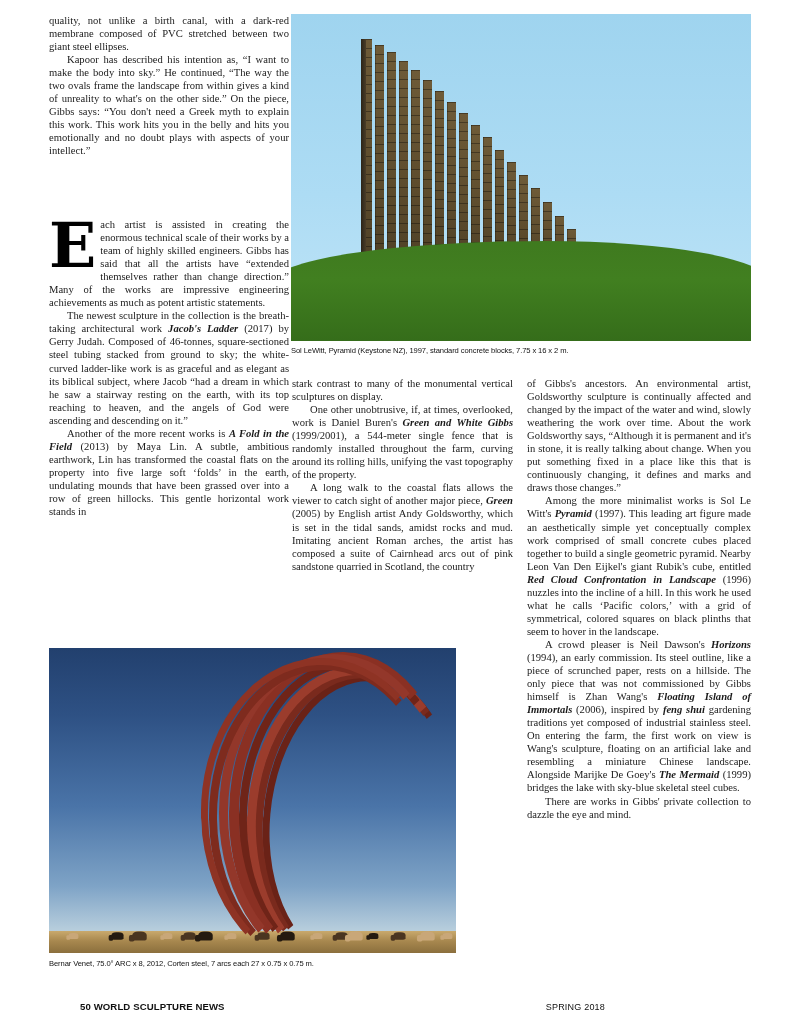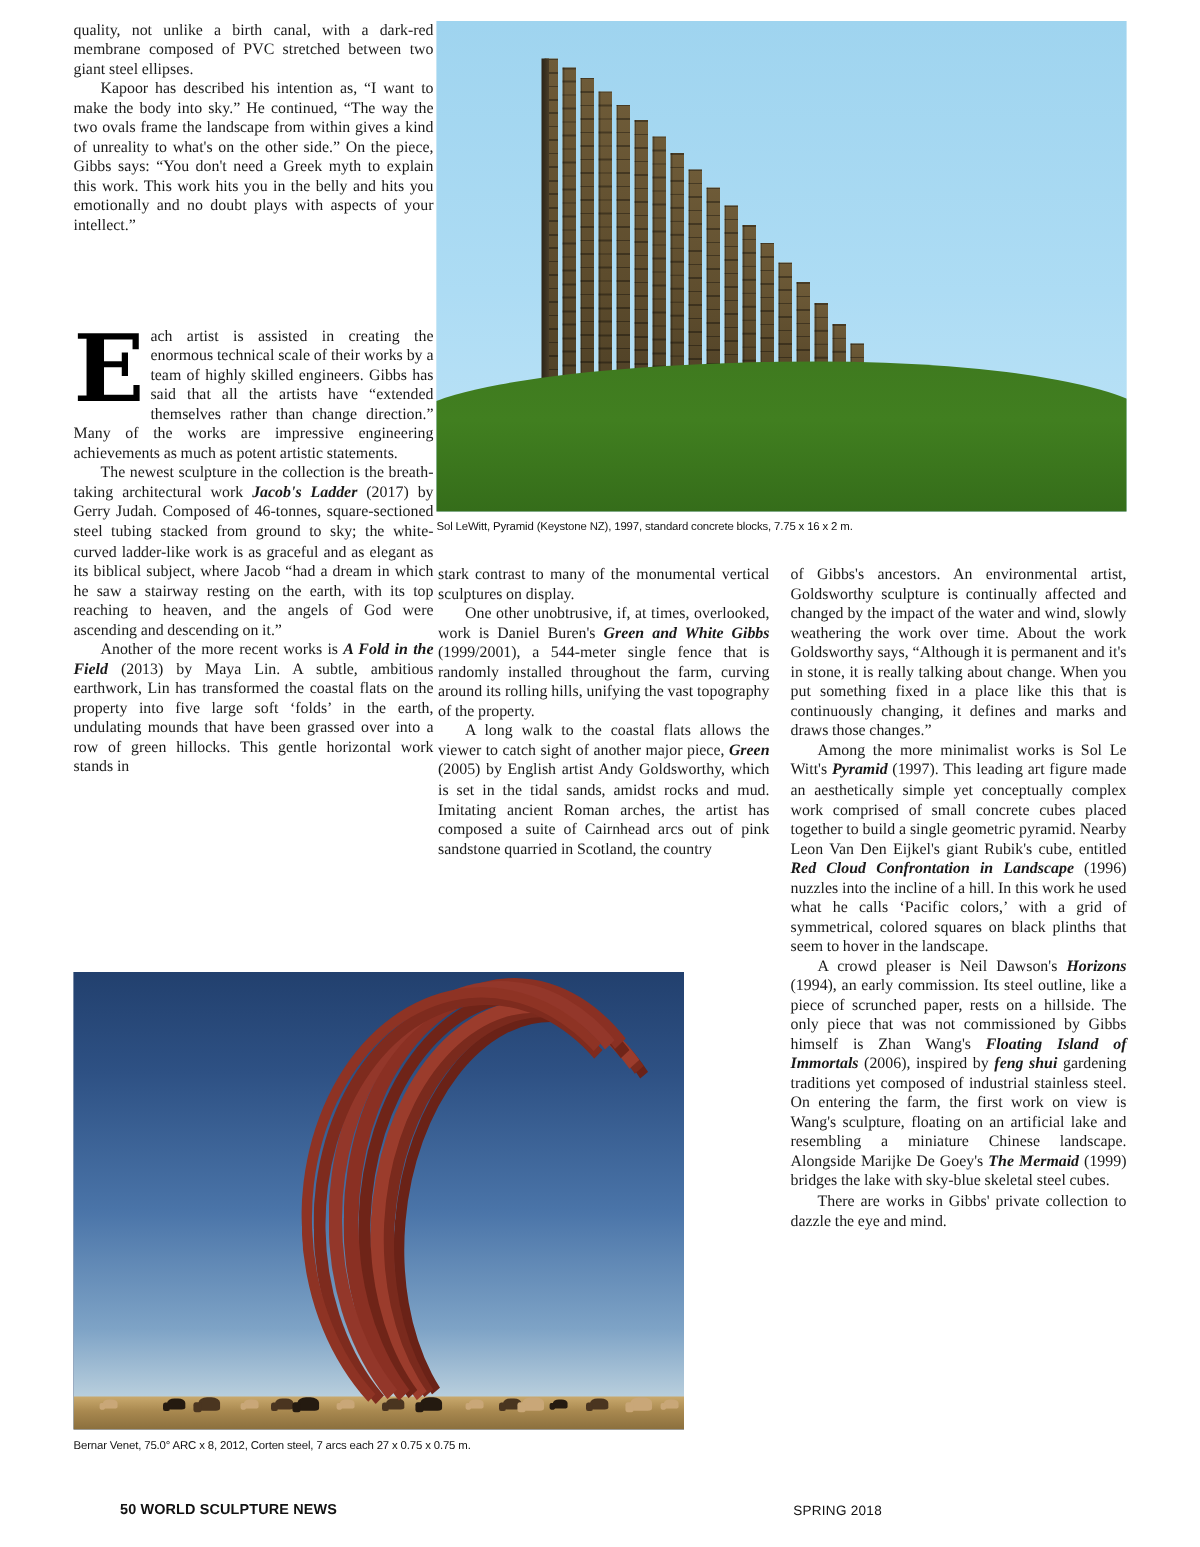--- a/index.html
+++ b/index.html
@@ -169,21 +169,21 @@
   .footer {
     position: absolute;
     bottom: 19px;
     font-family: "Liberation Sans", sans-serif;
     font-weight: 700;
     font-size: 9.6px;
     letter-spacing: 0.1px;
     color: #111;
   }
   #footer-left  { left: 49px; margin-left: 31px; }
-  #footer-right { right: 57px; font-weight: 400; font-size: 9px; letter-spacing: .2px; padding-left: 16px;}
+  #footer-right { right: 40px; font-weight: 400; font-size: 9px; letter-spacing: .2px; padding-left: 16px;}
 
   i, em { font-style: italic; font-weight: bold; }
 </style>
 </head>
 <body>
 
 <div class="page">
 
   <div class="col" id="col1a">
     <p class="noindent">quality, not unlike a birth canal, with a dark-red membrane composed of PVC stretched between two giant steel ellipses.</p>

